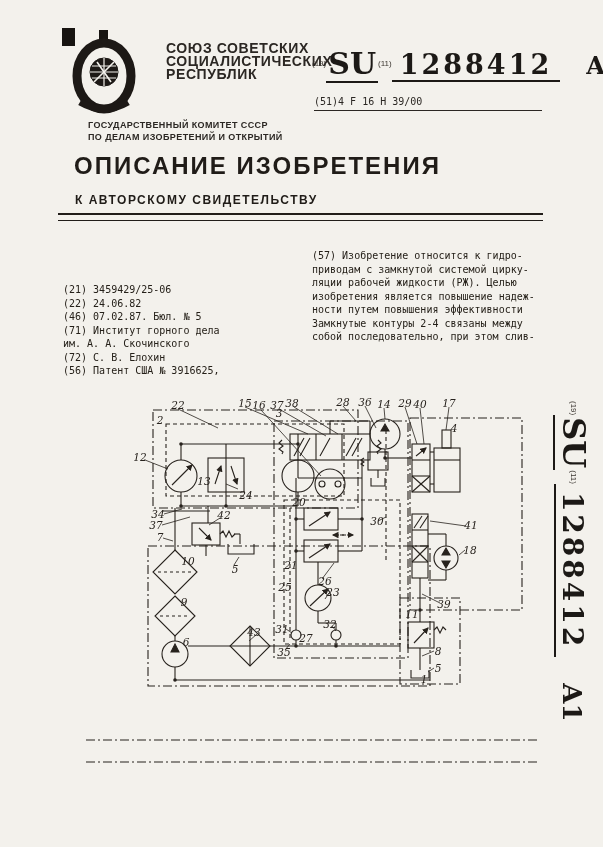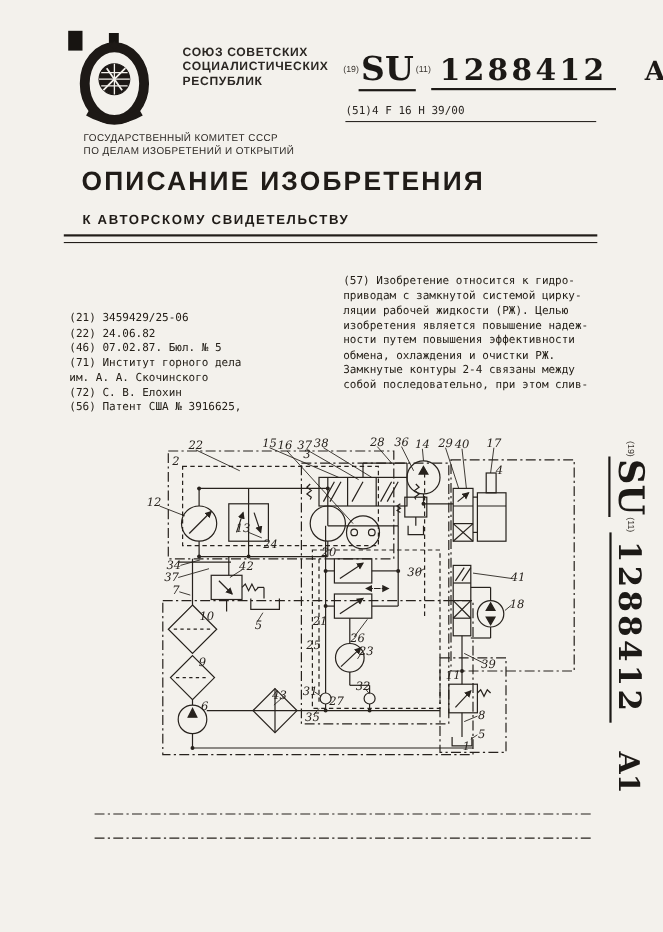--- a/index.html
+++ b/index.html
@@ -4,22 +4,22 @@
 <style>
   html,body{margin:0;padding:0;}
   body{
     width:603px;height:847px;position:relative;overflow:hidden;
     background:#f3f1ec;color:#1c1916;
     font-family:"Liberation Sans",sans-serif;
   }
   .abs{position:absolute;}
   
   .regmark{background:#171411;}
-  #union-name{left:166px;top:42px;font-size:11px;font-weight:bold;line-height:13px;letter-spacing:.6px;color:#2b2723;}
-  #committee{left:76px;top:119px;font-size:9px;font-weight:normal;line-height:12px;letter-spacing:.4px;color:#2b2723;}
+  #union-name{left:166px;top:42px;font-size:14px;font-weight:bold;line-height:13px;letter-spacing:.6px;color:#2b2723;}
+  #committee{left:88px;top:119px;font-size:9px;font-weight:bold;line-height:12px;letter-spacing:.4px;color:#2b2723;}
   #pub-codes{left:312px;top:46px;white-space:nowrap;}
   .tiny-code{font-size:8px;color:#3a352f;vertical-align:8px;}
   .su-big{font-family:"DejaVu Serif",serif;font-weight:bold;font-size:30px;border-bottom:2px solid #1c1916;padding:0 2px;}
   .num-big{font-family:"DejaVu Serif",serif;font-weight:bold;font-size:27px;letter-spacing:3px;border-bottom:2px solid #1c1916;padding:0 8px;}
   .kind-big{font-family:"DejaVu Serif",serif;font-weight:bold;font-size:24px;margin-left:26px;}
   #ipc-line{left:314px;top:96px;width:228px;font-family:"DejaVu Sans Mono",monospace;font-size:10px;border-bottom:1.5px solid #2b2723;padding-bottom:3px;color:#2b2723;}
   #doc-title{left:74px;top:152px;font-size:24px;font-weight:bold;letter-spacing:2px;color:#201c18;}
   #doc-subtitle{left:75px;top:193px;font-size:12px;font-weight:bold;letter-spacing:1.5px;color:#201c18;}
   #head-rule{left:58px;top:213px;width:485px;height:5px;border-top:2.5px solid #211d19;border-bottom:1.5px solid #211d19;}
   
@@ -82,21 +82,20 @@
     <div>им. А. А. Скочинского</div>
     <div>(72) С. В. Елохин</div>
     <div>(56) Патент США № 3916625,</div>
   </div>
 <div class="abs typ" id="abstract-col">
     <div>(57) Изобретение относится к гидро-</div>
     <div>приводам с замкнутой системой цирку-</div>
     <div>ляции рабочей жидкости (РЖ). Целью</div>
     <div>изобретения является повышение надеж-</div>
     <div>ности путем повышения эффективности</div>
-    <div>обмена, охлаждения и очистки РЖ.</div>
     <div>Замкнутые контуры 2-4 связаны между</div>
     <div>собой последовательно, при этом слив-</div>
   </div>
 
 <div class="abs" id="figure-wrap">
   <svg width="482" height="402" viewBox="0 0 482 402">
     <defs>
       <marker id="ah" markerWidth="7" markerHeight="7" refX="5" refY="3" orient="auto">
         <path d="M0,0 L6,3 L0,6 z" fill="#27221d"></path>
       </marker>
@@ -301,21 +300,21 @@
       <span class="fig-label" style="left: 214px; top: 15px;">38</span>
       <span class="fig-label" style="left: 265px; top: 14px;">28</span>
       <span class="fig-label" style="left: 287px; top: 14px;">36</span>
       <span class="fig-label" style="left: 306px; top: 16px;">14</span>
       <span class="fig-label" style="left: 327px; top: 15px;">29</span>
       <span class="fig-label" style="left: 342px; top: 16px;">40</span>
       <span class="fig-label" style="left: 371px; top: 15px;">17</span>
       <span class="fig-label" style="left: 201px; top: 25px;">3</span>
       <span class="fig-label" style="left: 376px; top: 40px;">4</span>
       <span class="fig-label" style="left: 62px; top: 69px;">12</span>
-      <span class="fig-label" style="left: 143px; top: 93px;">13</span>
+      <span class="fig-label" style="left: 126px; top: 93px;">13</span>
       <span class="fig-label" style="left: 168px; top: 107px;">24</span>
       <span class="fig-label" style="left: 221px; top: 114px;">20</span>
       <span class="fig-label" style="left: 299px; top: 133px;">30</span>
       <span class="fig-label" style="left: 80px; top: 126px;">34</span>
       <span class="fig-label" style="left: 78px; top: 137px;">37</span>
       <span class="fig-label" style="left: 146px; top: 127px;">42</span>
       <span class="fig-label" style="left: 82px; top: 149px;">7</span>
       <span class="fig-label" style="left: 393px; top: 137px;">41</span>
       <span class="fig-label" style="left: 392px; top: 162px;">18</span>
       <span class="fig-label" style="left: 110px; top: 173px;">10</span>

